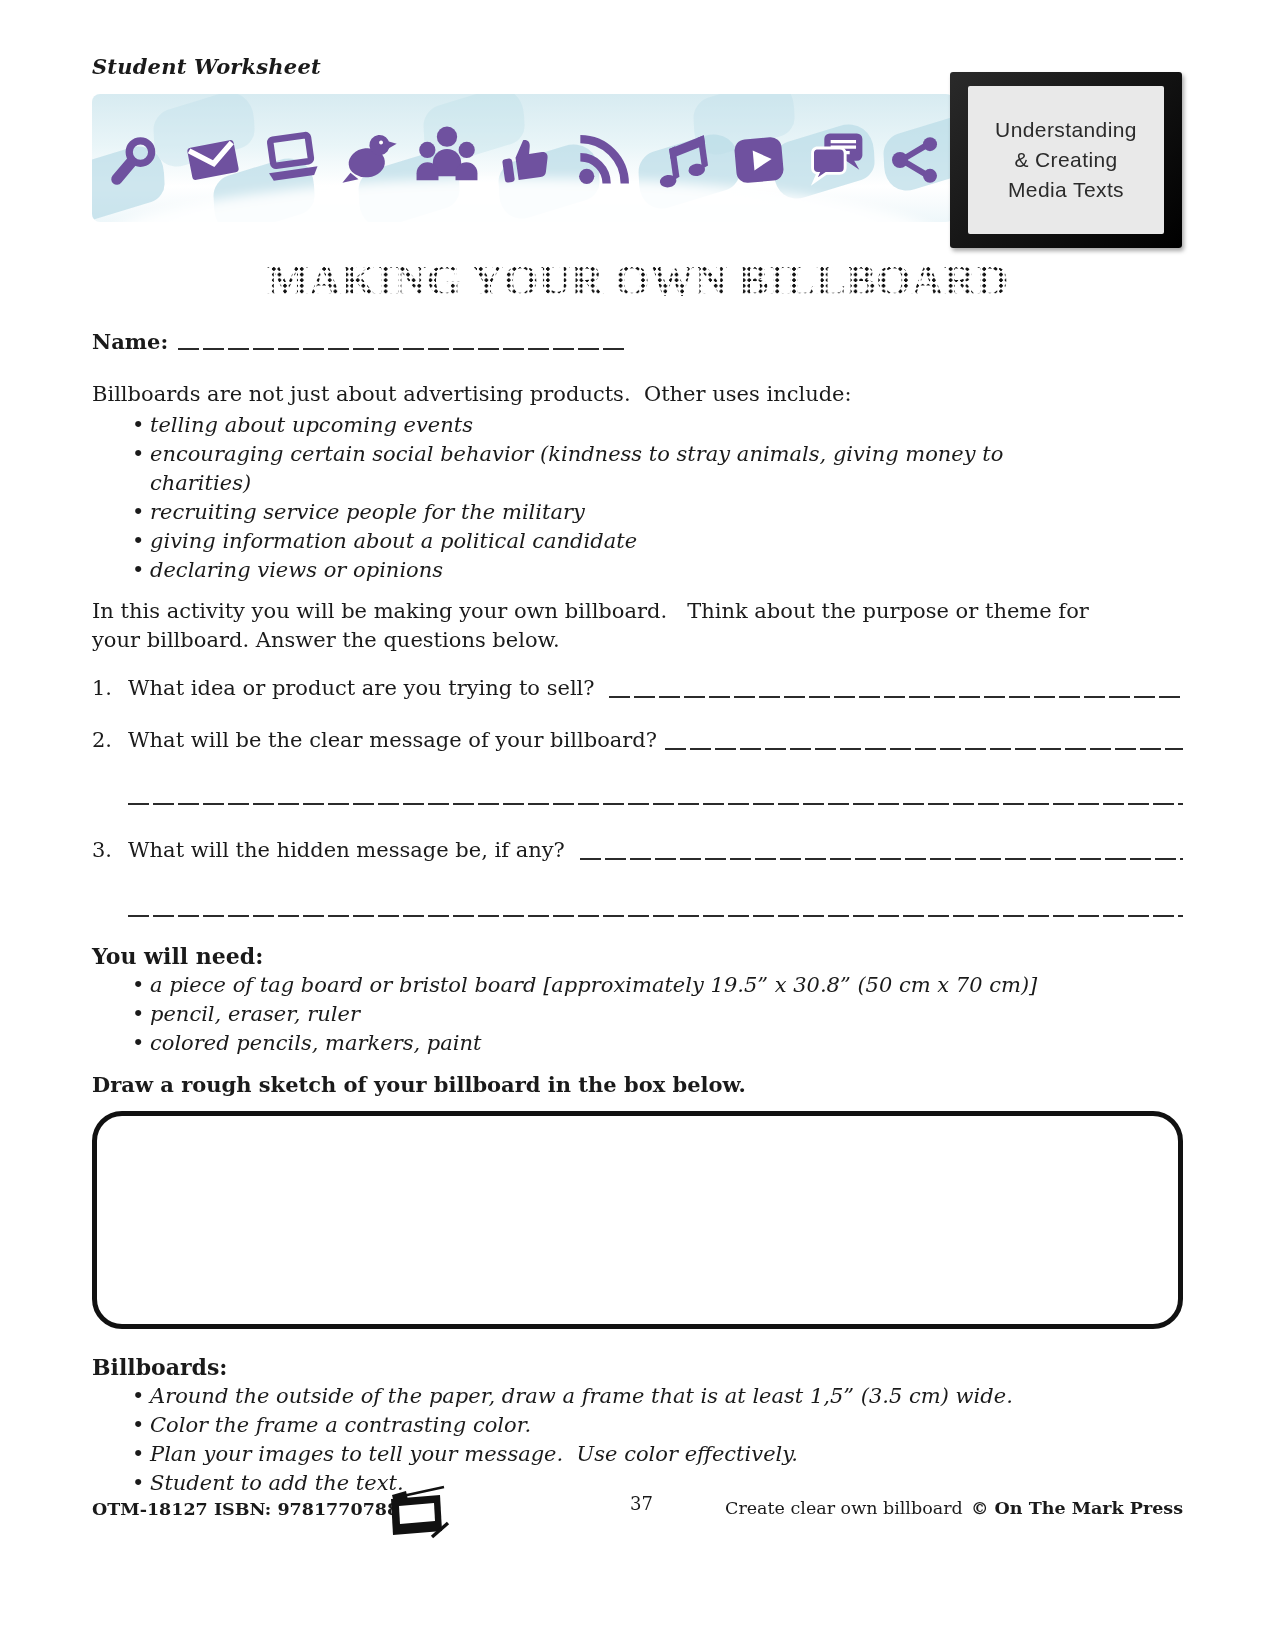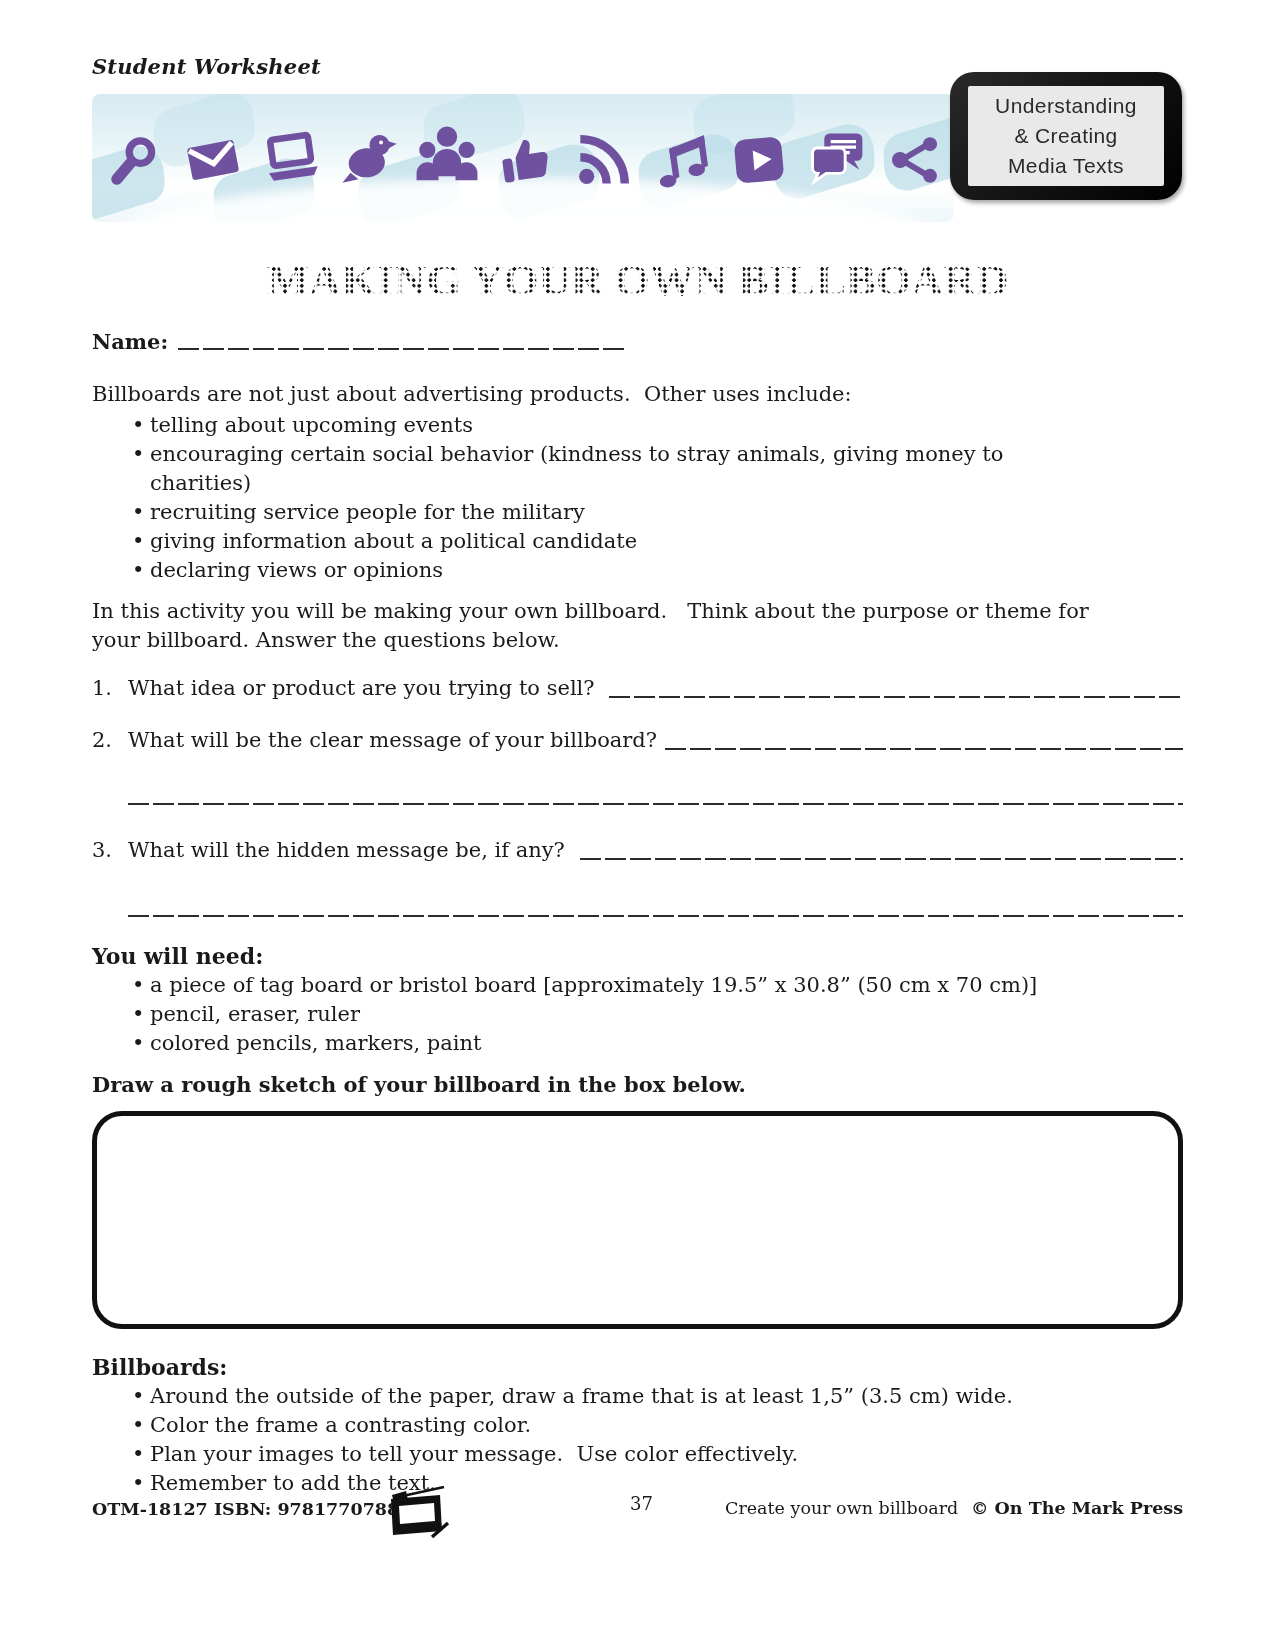--- a/index.html
+++ b/index.html
@@ -41,23 +41,23 @@
   .icon{width:58px;height:58px;flex:0 0 auto;color:var(--icon-purple);}
   .icon svg{width:100%;height:100%;display:block;}
   .icon.i1{transform:translateY(4px)}.icon.i2{transform:translateY(2px) rotate(-4deg)}
   .icon.i3{transform:translateY(2px)}.icon.i4{transform:translateY(0)}
   .icon.i5{transform:translateY(-2px) scale(1.12)}.icon.i6{transform:translateY(2px)}
   .icon.i7{transform:translateY(2px)}.icon.i8{transform:translateY(4px) rotate(-8deg)}
   .icon.i9{transform:translateY(2px) rotate(-5deg)}.icon.i10{transform:translateY(0)}
   .icon.i11{transform:translateY(2px) scale(.92)}
 
   
-  .tablet{position:absolute;left:950px;top:72px;width:232px;height:128px;
+  .tablet{position:absolute;left:950px;top:72px;width:232px;height:176px;
     background:linear-gradient(135deg,#2a2a2a 0%,var(--tablet-bezel) 45%,#000 100%);
-    border-radius:24px;box-shadow:2px 3px 4px rgba(0,0,0,.35);}
+    border-radius:3px;box-shadow:2px 3px 4px rgba(0,0,0,.35);}
   .tablet::after{content:"";position:absolute;right:14px;bottom:-6px;width:26px;height:12px;
     background:#9a9a9a;border-radius:4px;z-index:-1;}
   .tablet-screen{position:absolute;left:18px;top:14px;right:18px;bottom:14px;
     background:var(--tablet-screen);border-radius:2px;
     display:flex;flex-direction:column;justify-content:center;text-align:center;
     font-family:"Liberation Sans","DejaVu Sans",sans-serif;font-size:21px;line-height:1.42;
     color:#2b2b2b;letter-spacing:.4px;}
 
   
   .main-title{
@@ -76,21 +76,21 @@
   
   .uline{height:2px;background:repeating-linear-gradient(90deg,#2b2b2b 0 21px,rgba(0,0,0,0) 21px 25px);}
 
   .name-row{margin-top:24px;display:flex;align-items:flex-end;font-size:21px;font-weight:bold;}
   .name-row .uline{width:447px;margin:0 0 4px 10px;}
 
   p.body{font-size:21px;line-height:29px;white-space:pre-wrap;}
   .intro{margin-top:26px;}
   .activity{margin-top:12px;max-width:1005px;}
 
-  ul.bullets{list-style:none;margin-top:2px;max-width:960px;}
+  ul.bullets{list-style:none;margin-top:2px;max-width:960px;font-style:italic;}
   ul.bullets li{position:relative;padding-left:58px;font-size:21px;line-height:29px;white-space:pre-wrap;}
   ul.bullets li::before{content:"\2022";position:absolute;left:40px;top:0;}
   ul.bullets.wide{max-width:1050px;}
 
   .q-row{display:flex;align-items:flex-end;font-size:21px;line-height:30px;}
   .q-row .q-num{width:36px;flex:0 0 auto;}
   .q-row .q-text{white-space:pre;flex:0 0 auto;}
   .q-row .uline{flex:1 1 auto;margin:0 0 5px 8px;}
   .q1{margin-top:18px;}
   .q2{margin-top:22px;}
@@ -281,21 +281,21 @@
 
     <p class="body sketch-prompt">Draw a rough sketch of your billboard in the box below.</p>
 
     <div class="sketch-box"></div>
 
     <div class="sec-heading dir-heading">Billboards:</div>
     <ul class="bullets wide">
       <li>Around the outside of the paper, draw a frame that is at least 1,5” (3.5 cm) wide.</li>
       <li>Color the frame a contrasting color.</li>
       <li>Plan your images to tell your message.  Use color effectively.</li>
-      <li>Remember to add the text.</li>
+      <li>Student to add the text.</li>
     </ul>
 
   </div>
 
   <div class="tablet">
     <div class="tablet-screen">
       <div>Understanding</div>
       <div>&amp; Creating</div>
       <div>Media Texts</div>
     </div>
@@ -306,16 +306,16 @@
     <span class="logo">
       <svg viewBox="0 0 72 64">
           <line x1="16" y1="14" x2="62" y2="4" stroke="#111" stroke-width="2.6"></line>
           <polygon points="10,12 24,8 26,17 12,20" fill="#111"></polygon>
           <polygon points="9,16 58,12 60,48 11,52" fill="#111"></polygon>
           <polygon points="17,23 52,20 53,38 18,41" fill="#fff"></polygon>
           <line x1="50" y1="54" x2="66" y2="40" stroke="#111" stroke-width="3.4"></line>
         </svg>
     </span>
     <span class="pageno">37</span>
-    <span class="wsname">Create your own billboard</span>
+    <span class="wsname">Create clear own billboard</span>
     <span class="publisher">© On The Mark Press</span>
   </div>
 </div>
 
 </body></html>

